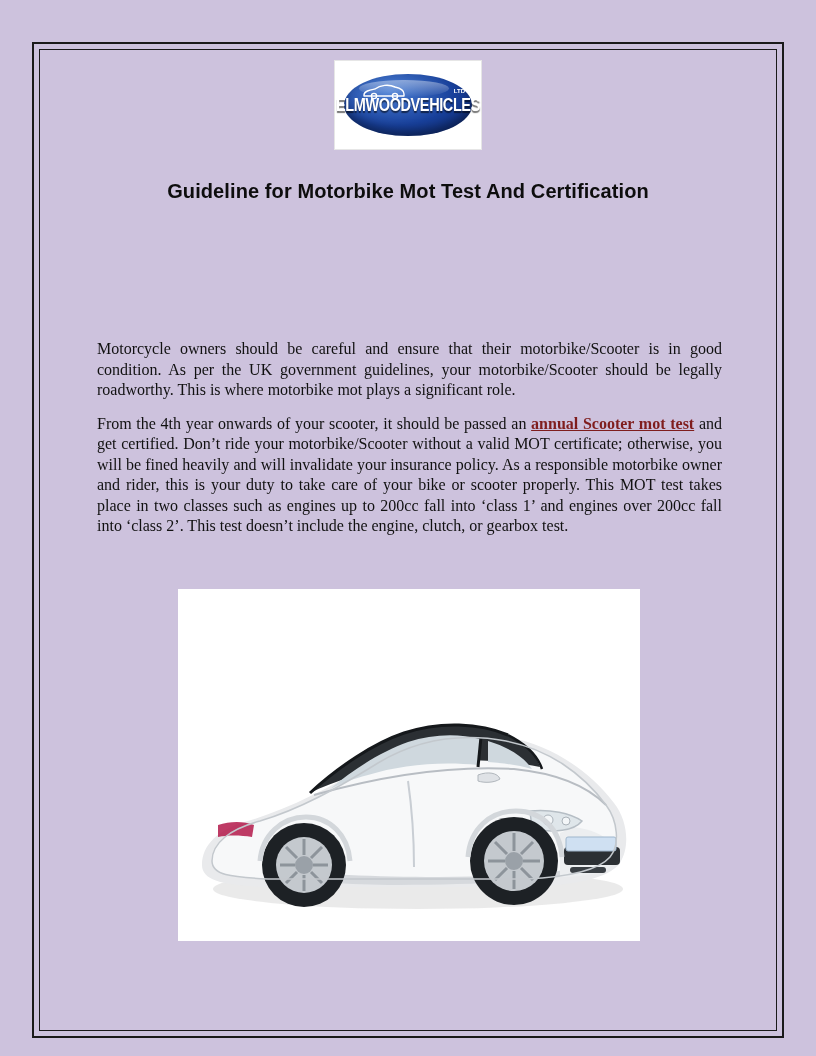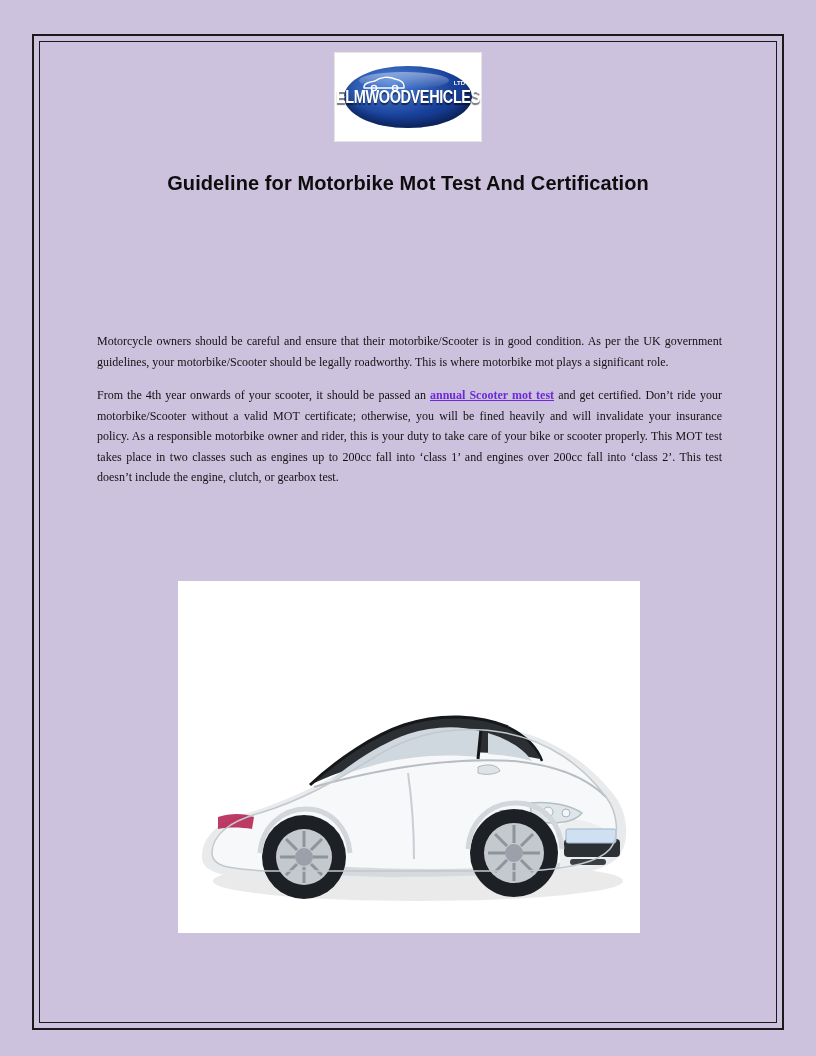--- a/index.html
+++ b/index.html
@@ -8,21 +8,21 @@
   }
   body {
     width: 816px;
     height: 1056px;
     background: #cdc2dd;
     font-family: "Liberation Serif", serif;
     overflow: hidden;
   }
   .page {
     position: absolute;
-    left: 0; top: 4px;
+    left: 0; top: 12px;
     width: 816px;
     height: 864px;
     background: #cdc2dd;
   }
   .border-outer {
     position: absolute;
     left: 32px;
     top: 30px;
     width: 752px;
     height: 996px;
@@ -123,34 +123,34 @@
     color: #0d0d0d;
     letter-spacing: 0.1px;
   }
   
   .body-text {
     position: absolute;
     left: 58px;
     top: 290px;
     width: 625px;
     font-family: "Liberation Serif", serif;
-    font-size: 12px;
+    font-size: 16px;
     line-height: 20.5px;
     color: #111111;
     text-align: justify;
   }
   .para {
     margin: 0 0 13px 0;
     text-align: justify;
   }
   .para:last-child {
     margin-bottom: 0;
   }
   .link {
-    color: #6d28d9;
+    color: #7f1d1d;
     font-weight: bold;
     text-decoration: underline;
   }
   
   .photo-frame {
     position: absolute;
     left: 139px;
     top: 540px;
     width: 462px;
     height: 352px;

